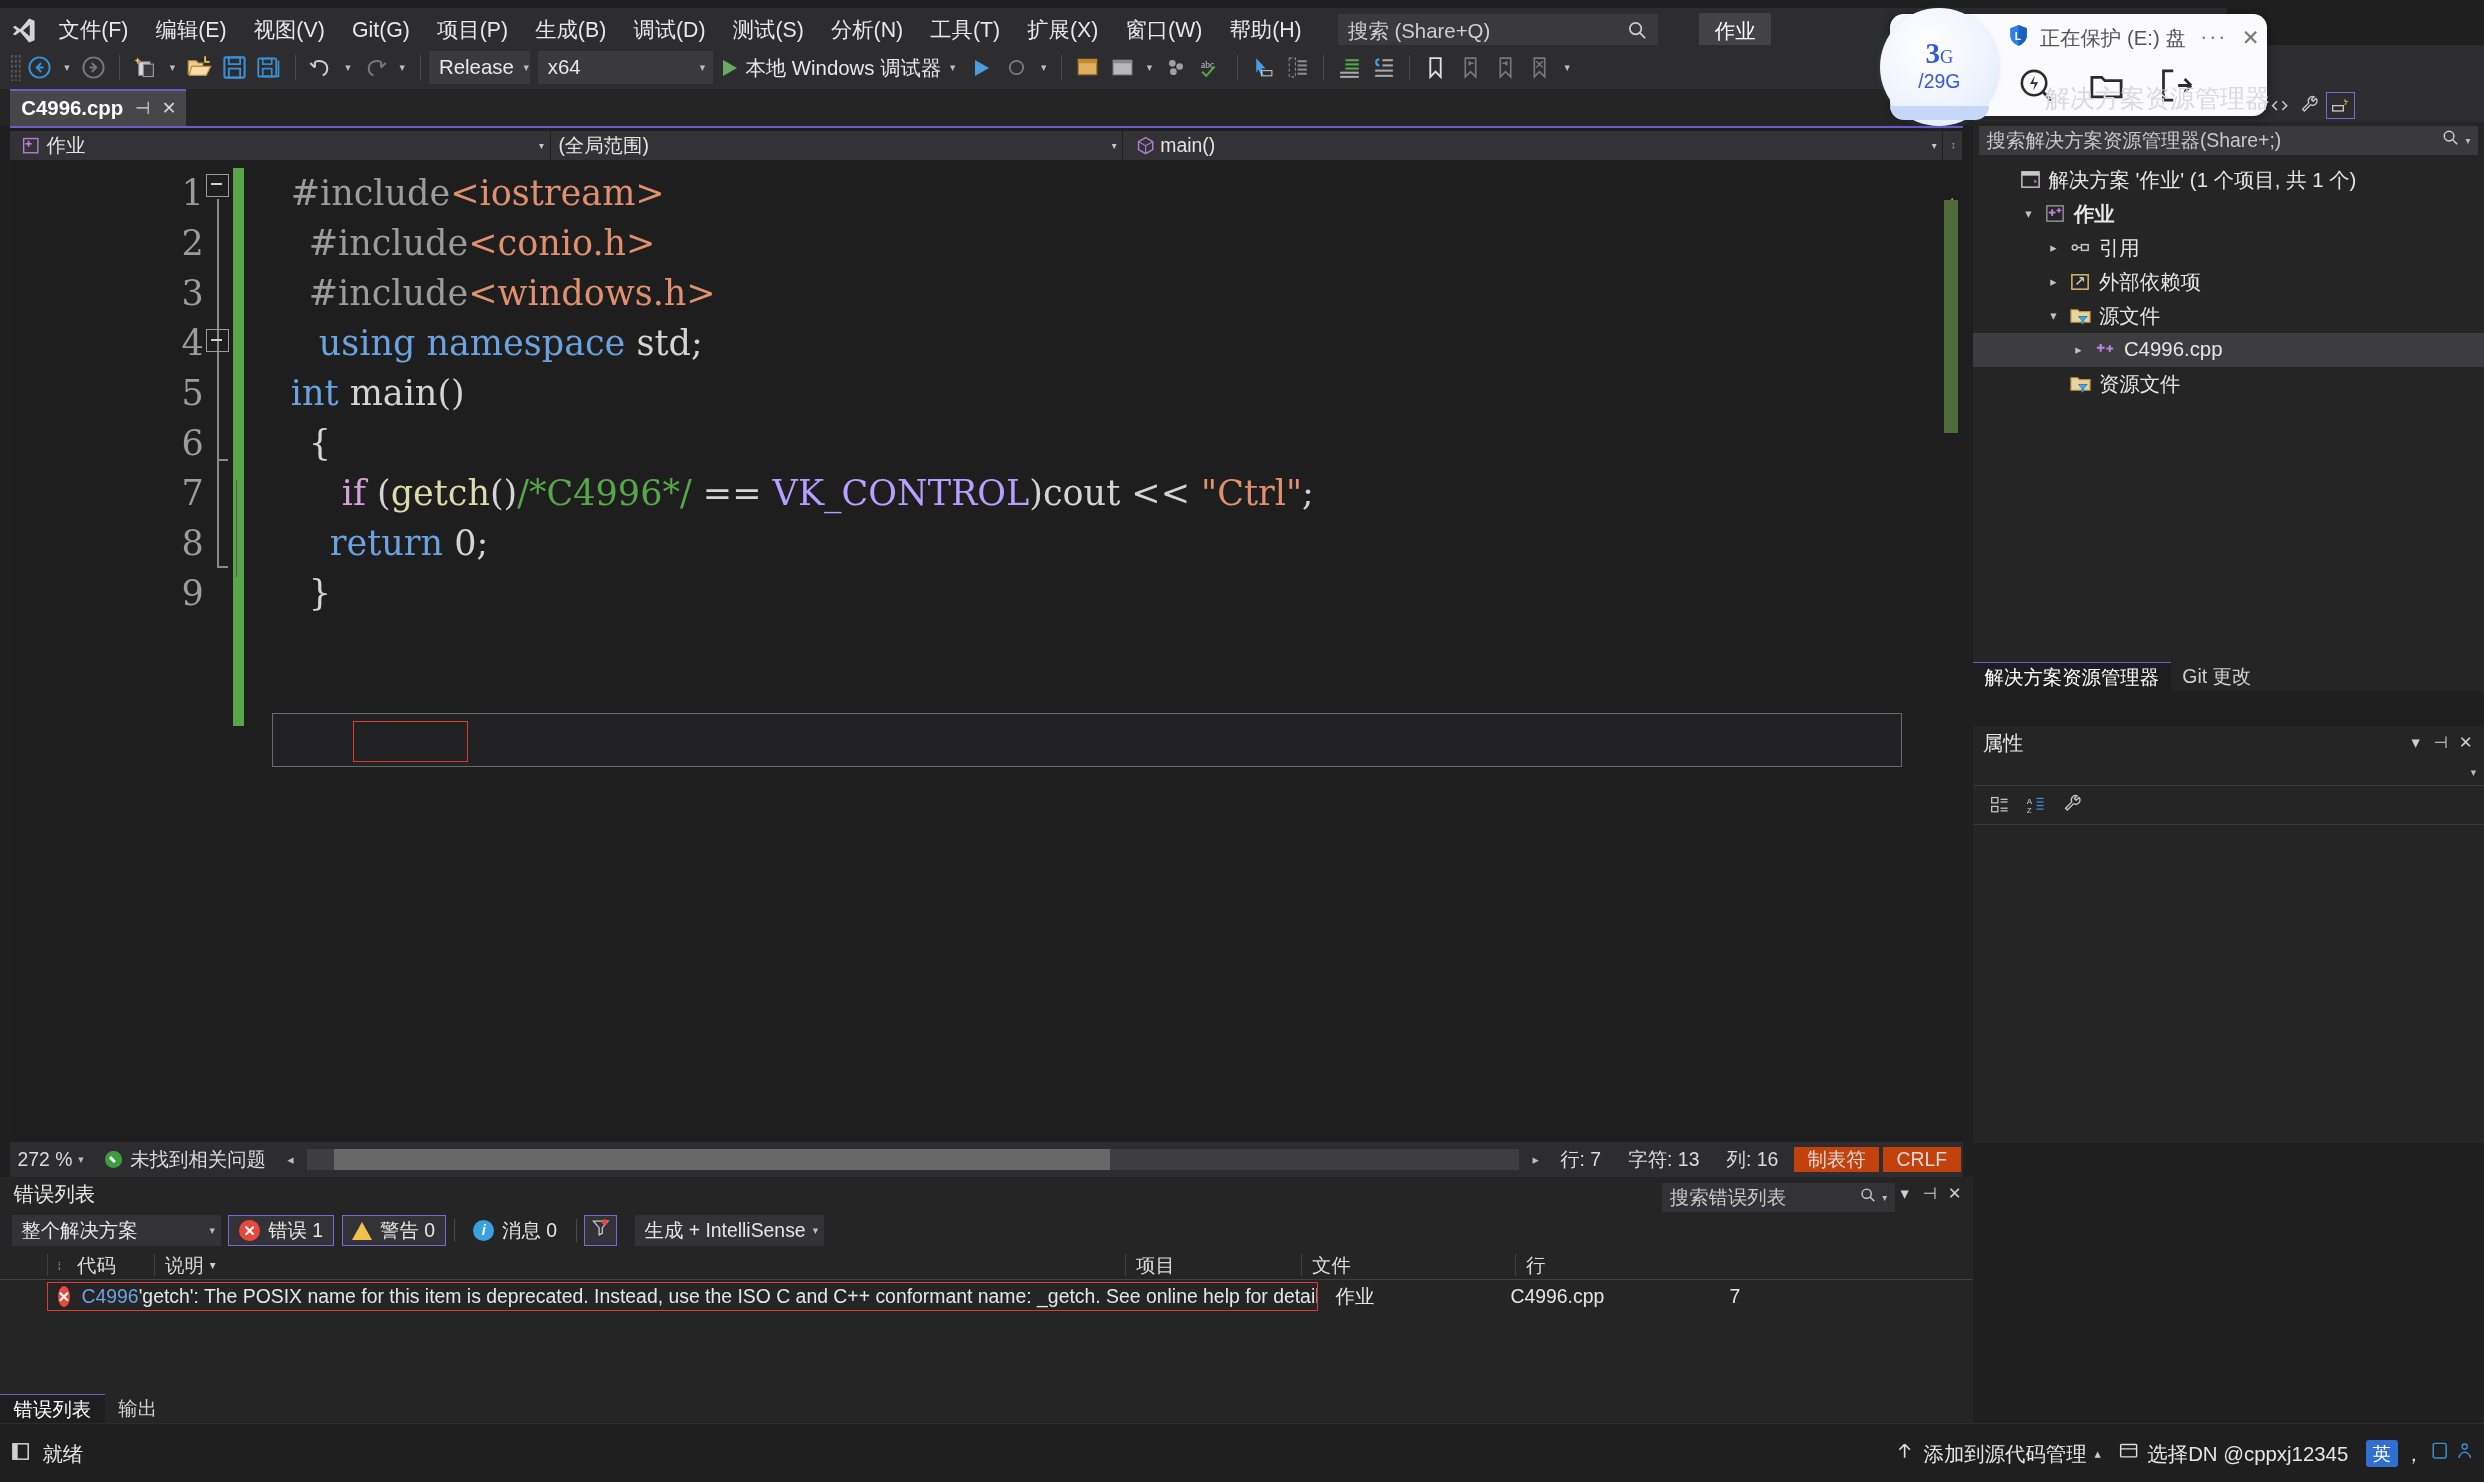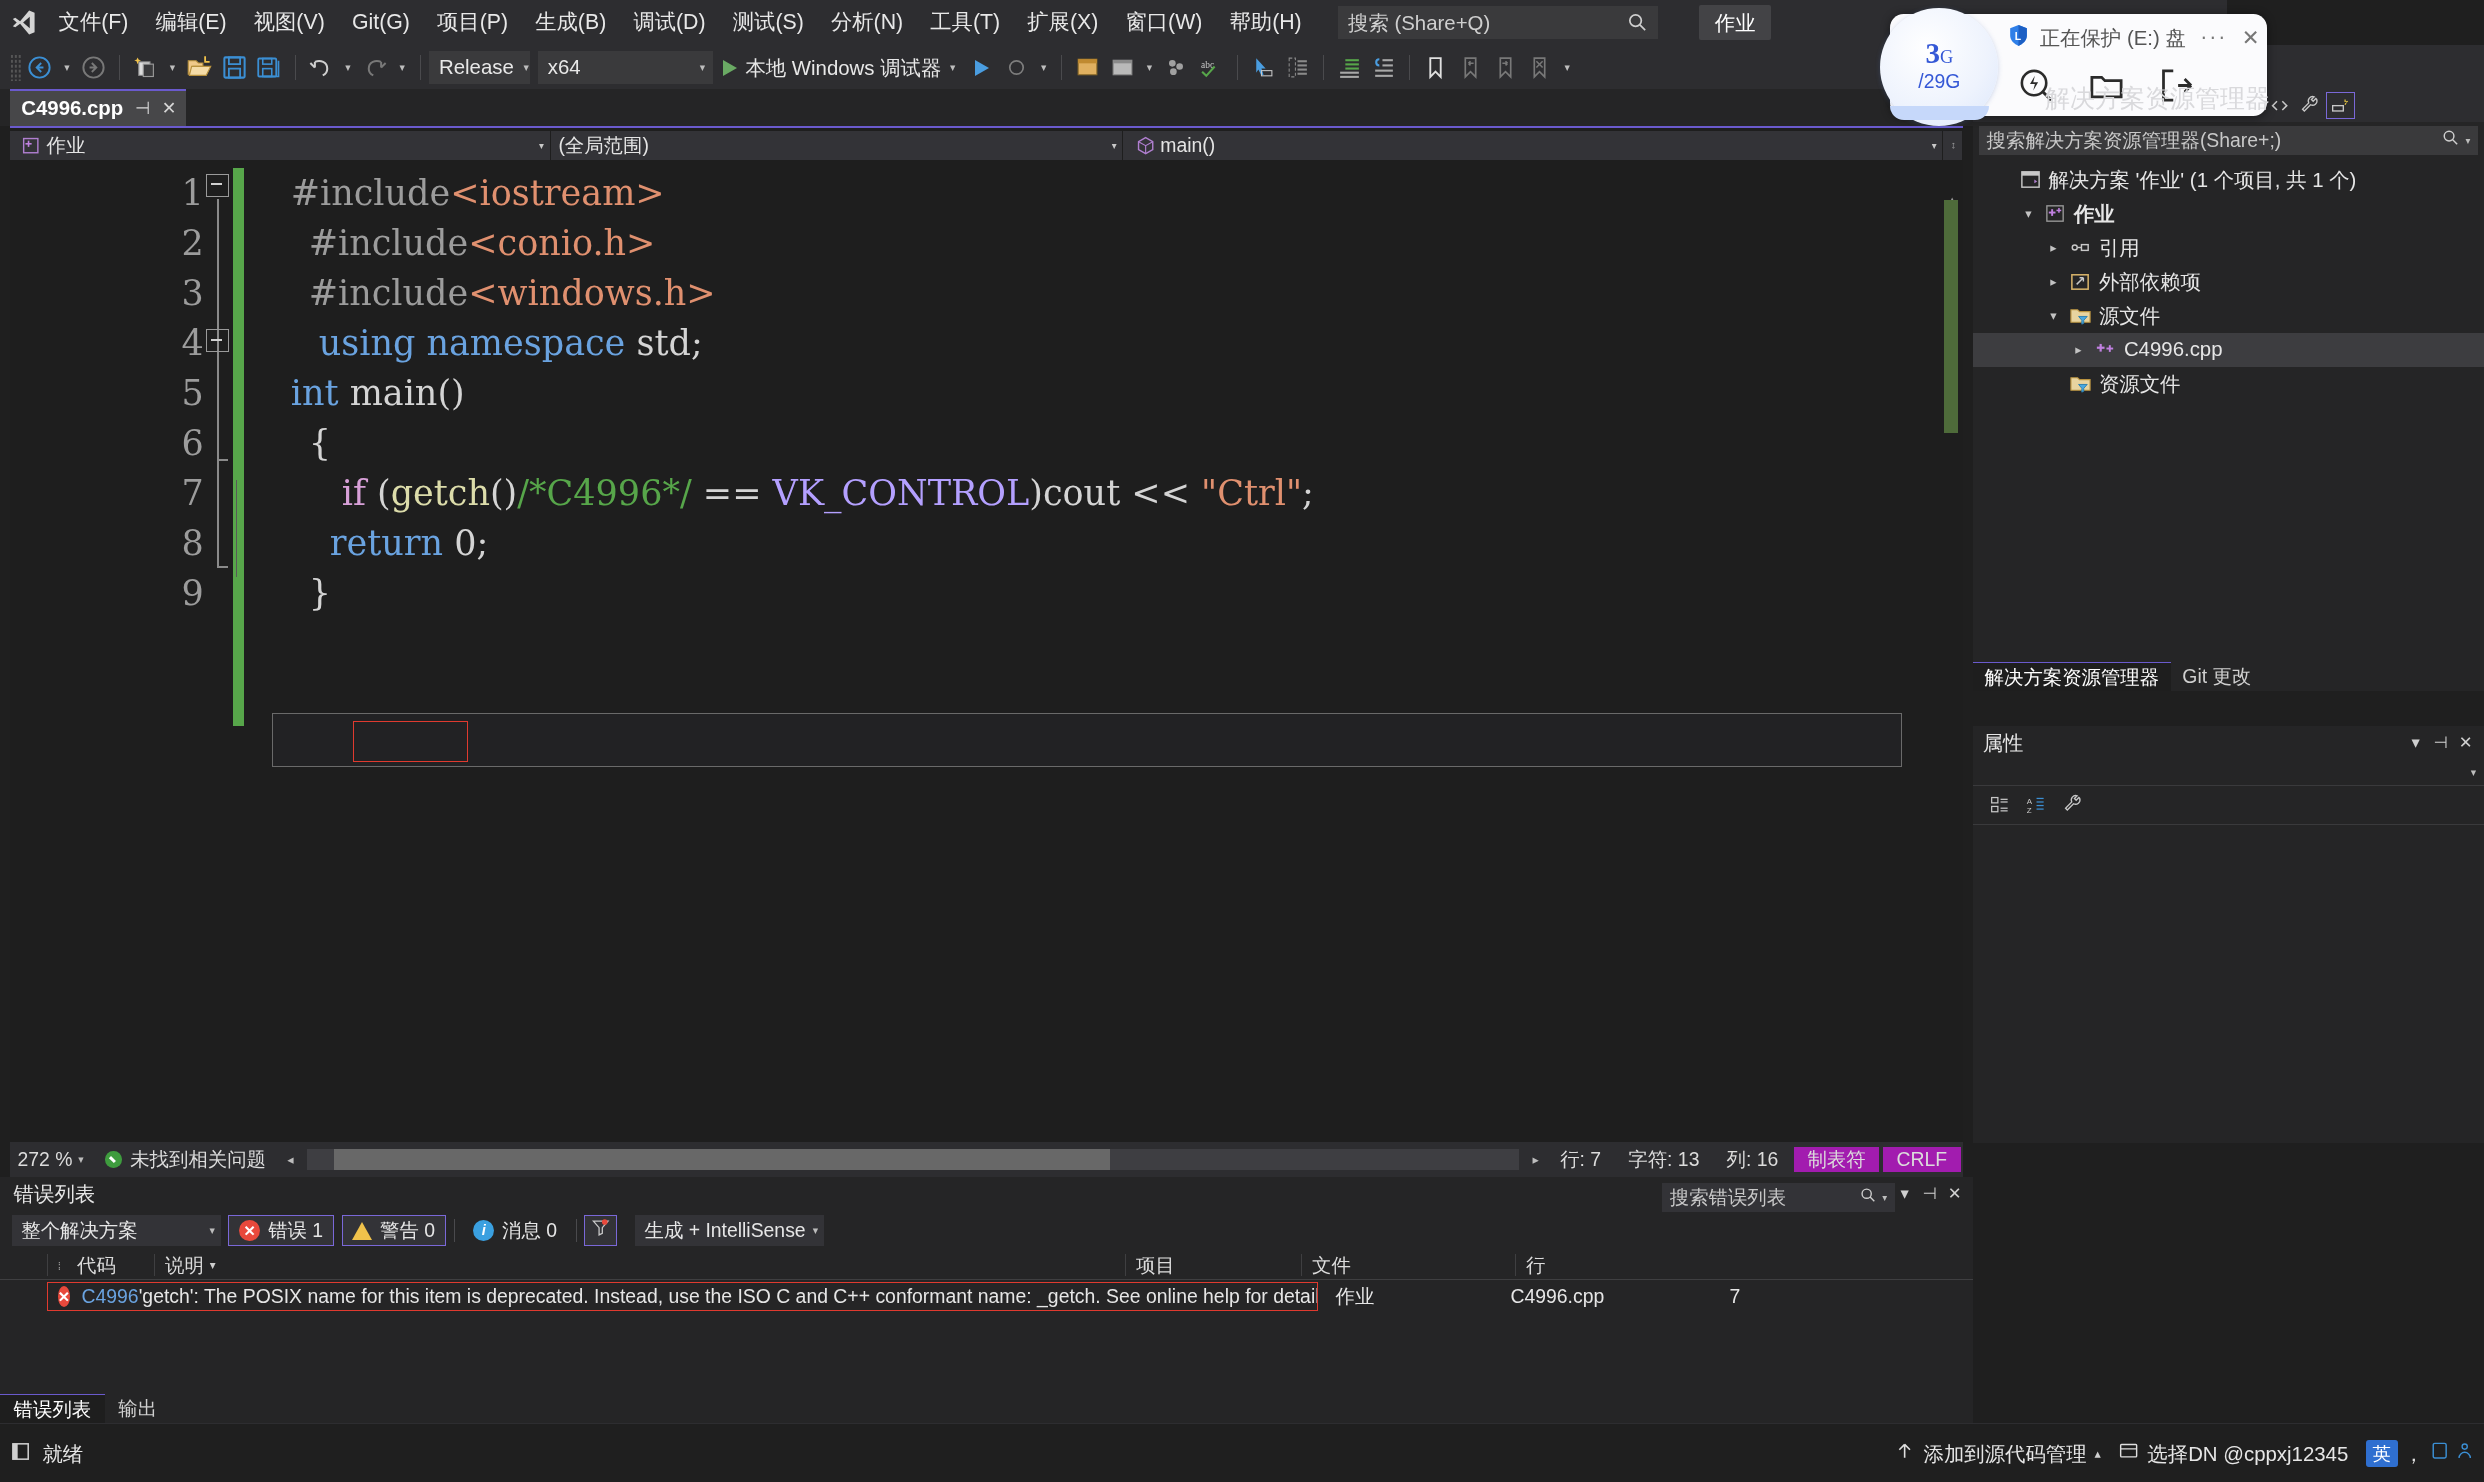--- a/index.html
+++ b/index.html
@@ -8,21 +8,21 @@
     background:#1e1e1e;
     font-family:"Liberation Sans", sans-serif;
     color:#f1f1f1;
     font-size:20.4px;
     -webkit-font-smoothing:antialiased;
   }
   .app { position:relative; width:2484px; height:1483px; background:#1f1f1f; }
 
   
   .menubar {
-    position:absolute; left:0; top:0; width:2227px; height:45px;
+    position:absolute; left:0; top:8px; width:2227px; height:45px;
     background:#2d2d30; display:flex; align-items:center;
   }
   .vs-logo { width:45px; height:45px; display:flex; align-items:center; justify-content:center; }
   .menu-item { padding:0 13.6px; height:45px; line-height:45px; font-size:21.3px; color:#e8e8e8; white-space:nowrap; cursor:default; }
   .search-box {
     margin-left:23px; width:320px; height:33px; background:#3a3a3c;
     display:flex; align-items:center; padding:0 9.7px; position:relative;
   }
   .search-box .ph { color:#cfcfcf; font-size:20.4px; }
   .search-box .mag { position:absolute; right:9.7px; top:4.9px; }
@@ -103,21 +103,21 @@
   .vcaret { position:absolute; left:3.9px; width:13.6px; height:17.5px; color:#9a9a9a; font-size:12.6px; text-align:center;}
 
   
   .editstatus { position:absolute; left:9.7px; top:1142px; width:1953px; height:35px; background:#2d2d30; display:flex; align-items:center; font-size:19.4px; color:#dcdcdc;}
   .zoomsel { display:flex; align-items:center; padding:0 7.8px; gap:5.8px;justify-content:space-between;}
   .okdot { width:16.5px; height:16.5px; border-radius:50%; background:#3e9c3e; display:inline-block; position:relative;}
   .okdot:after{content:"";position:absolute;left:3.9px;top:6.8px;width:6.8px;height:2.9px;background:#fff;transform:rotate(45deg);}
   .hscroll { flex:1; height:21.3px; background:#3e3e42; margin:0 5.8px; position:relative;}
   .hthumb { position:absolute; left:27px; top:0; width:776px; height:21.3px; background:#686868;}
   .statcell { padding:0 13.6px; white-space:nowrap;}
-  .statcell.box { background:#a21caf; margin:0 1.9px; height:25px; display:flex; align-items:center;}
+  .statcell.box { background:#c2410c; margin:0 1.9px; height:25px; display:flex; align-items:center;}
 
   
   .se { position:absolute; left:1973px; top:89px; width:511px; height:602px; background:#252526; }
   .se-toolbar { height:33px; display:flex; align-items:center; padding-left:5.8px; gap:1.9px; background:#2d2d30;}
   .se-ic { width:29px; height:27px; display:flex; align-items:center; justify-content:center; color:#c8c8c8;}
   .se-ic.active { border:1.9px solid #7a68d8; }
   .se-sep { width:1px; height:19.4px; background:#4a4a4d; margin:0 3.9px;}
   .se-search { margin:3.9px 5.8px 1.9px 5.8px; height:29px; background:#3a3a3c; display:flex; align-items:center; padding:0 7.8px; font-size:19.4px; color:#c8c8c8; position:relative;}
   .se-tree { padding:5.8px 0 0 0; font-size:20.4px; }
   .trow { height:34px; display:flex; align-items:center; white-space:nowrap; padding-left:17.5px;}

